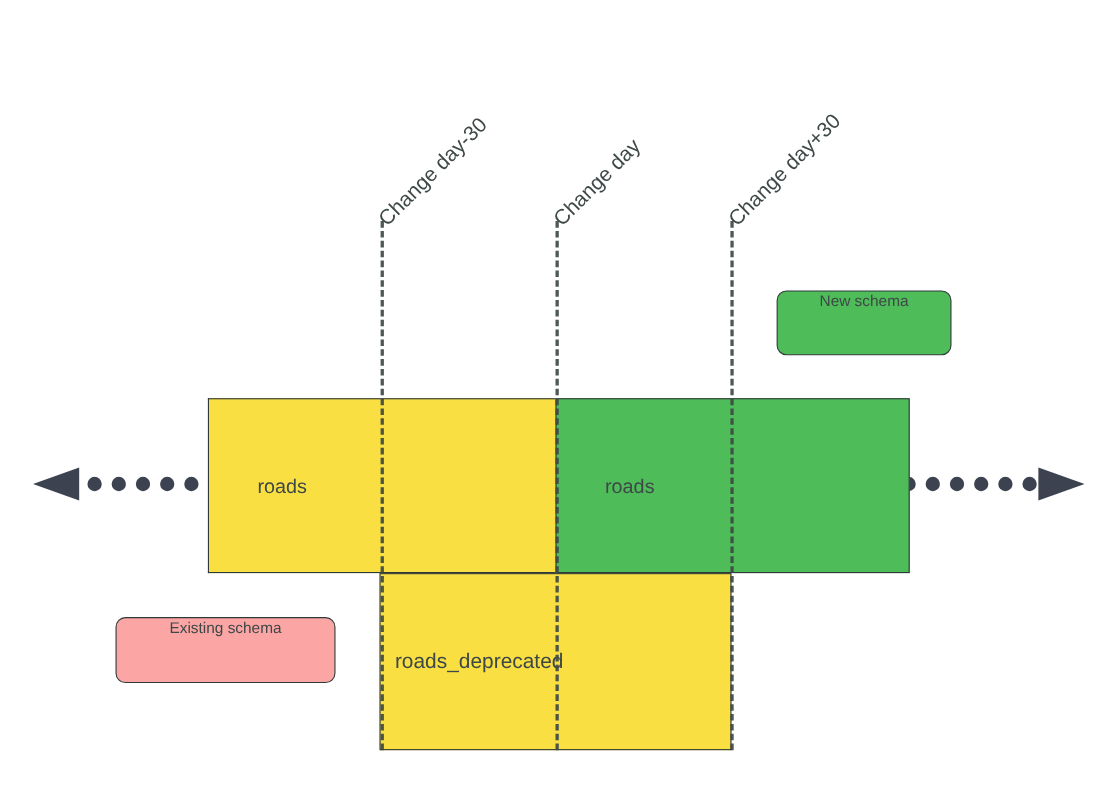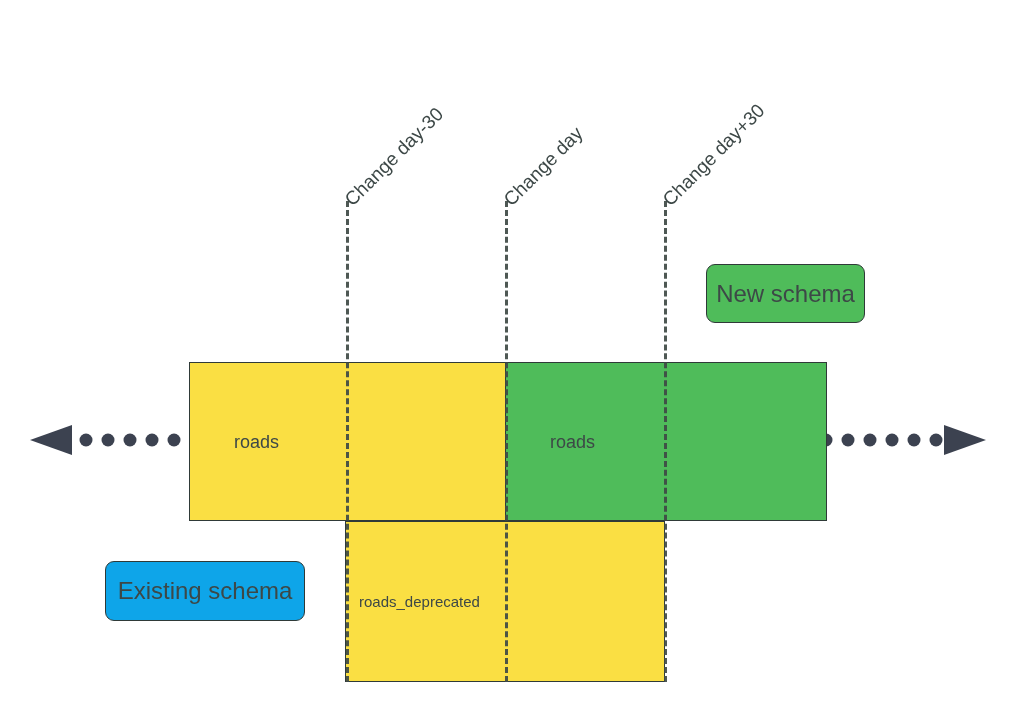--- a/index.html
+++ b/index.html
@@ -31,21 +31,21 @@
   .block.green  { background: #4fbc5a; }
   .block.yellow { background: #fadf43; }
 
   .block-label {
     color: #3d4847;
     font-size: 18px;
     line-height: 1;
     white-space: nowrap;
     pointer-events: none;
   }
-  .block-label.small { font-size: 15px; }
+  .block-label.small { font-size: 19px; }
 
   
   #box-roads-next {
     left: 345px;  top: 201px;
     width: 320px; height: 161px;
   }
   #box-roads-next .block-label { margin-left: 28px; }
 
   
   #box-roads-existing {
@@ -95,35 +95,34 @@
   #marker-label-day    { left: 507px; top: 193px; }
   #marker-label-after  { left: 666px; top: 193px; }
 
   
   .legend-chip {
     position: absolute;
     box-sizing: border-box;
     border: 1.5px solid #2f3a38;
     border-radius: 9px;
     display: flex;
-    align-items: center;
     justify-content: center;
     color: #3d4847;
-    font-size: 24px;
+    font-size: 14px;
     white-space: nowrap;
   }
   #legend-new-schema {
     left: 706px; top: 264px;
     width: 159px; height: 59px;
     background: #4fbc5a;
   }
   #legend-existing-schema {
     left: 105px; top: 561px;
     width: 200px; height: 60px;
-    background: #0ea5e9;
+    background: #fca5a5;
   }
 
   
   .axis-arrow {
     position: absolute;
     top: 424px;
     height: 32px;
   }
   #axis-arrow-left  { left: 24px;  width: 170px; }
   #axis-arrow-right { left: 822px; width: 170px; }

